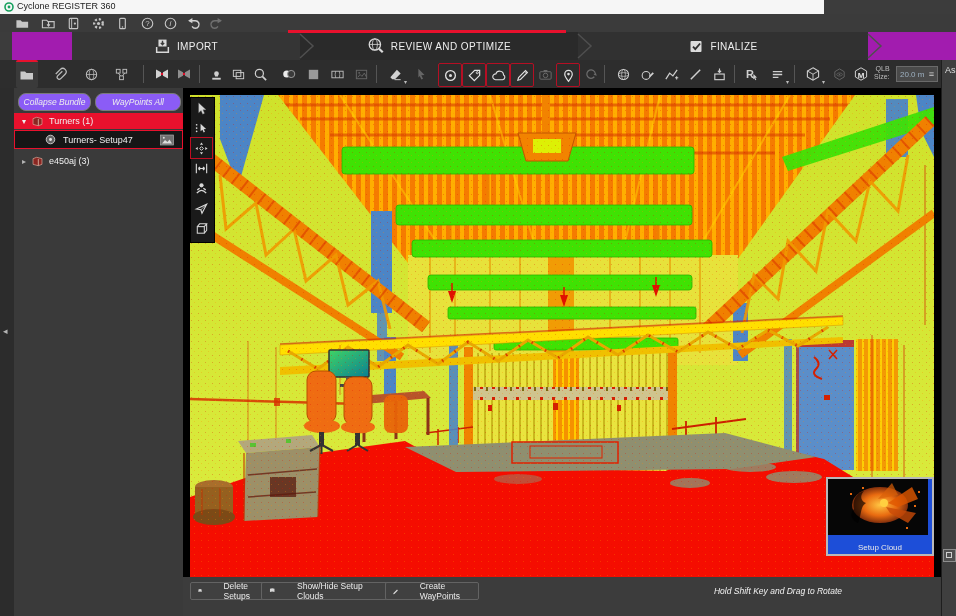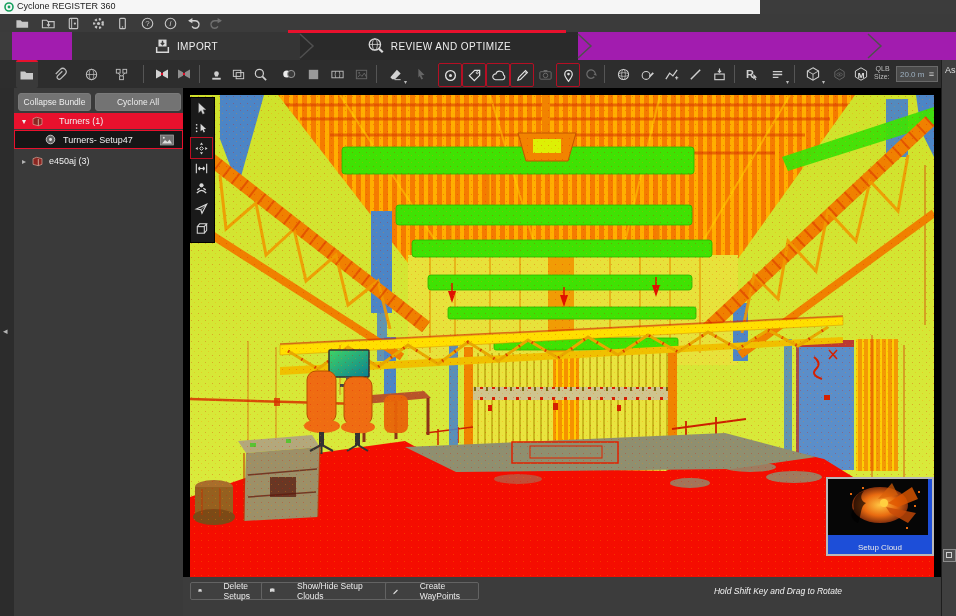--- a/index.html
+++ b/index.html
@@ -1,42 +1,42 @@
 <!DOCTYPE html>
 <html><head>
 <meta charset="utf-8">
 <style>
   html,body{margin:0;padding:0;background:#222;}
   #app{position:relative;width:956px;height:616px;overflow:hidden;background:#3c3c3c;
        font-family:"Liberation Sans",sans-serif;-webkit-font-smoothing:antialiased;}
   .abs{position:absolute;}
   
-  #titlebar{left:0;top:0;width:760px;height:14px;background:#f6f6f6;border-bottom:1px solid #d8d8d8;}
+  #titlebar{left:0;top:0;width:824px;height:14px;background:#f6f6f6;border-bottom:1px solid #d8d8d8;}
   #titlebar .t{position:absolute;left:17px;top:1px;font-size:9px;color:#222;}
   
   #menubar{left:0;top:14px;width:956px;height:18px;background:#3b3b3b;}
   .mbtn{position:absolute;top:1px;width:20px;height:16px;display:flex;align-items:center;justify-content:center;}
   #proj-title{position:absolute;left:60px;right:0;top:1px;text-align:center;font-size:11px;color:#f2f2f2;}
   
   #tabbar{left:12px;top:32px;width:956px;height:28px;background:#a21caf;}
   .wftab{position:absolute;top:0;height:28px;display:flex;align-items:center;justify-content:center;gap:6px;color:#eee;font-size:10px;letter-spacing:.4px;}
   #redline{left:288px;top:30px;width:278px;height:3px;background:#e8112d;z-index:5;}
   
   #toolbar{left:0;top:60px;width:941px;height:28px;background:#2d2d2d;border-bottom:1px solid #1e1e1e;}
   .tbtn{position:absolute;top:3px;width:22px;height:22px;display:flex;align-items:center;justify-content:center;border-radius:2px;}
   .tbtn.red{border:1px solid #b50f24;}
   .tbtn.dis{opacity:.35;}
   .tbtn.activetab{border-top:2px solid #e8112d;background:#3a3a3a;top:0;height:26px;}
   .vsep{position:absolute;top:5px;width:1px;height:18px;background:#555;}
   .caret{position:absolute;right:-1px;bottom:0px;font-size:6px;color:#bbb;}
   
   #leftstrip{left:0;top:88px;width:14px;height:528px;background:#2c2c2c;border-right:1px solid #232323;}
   #leftpanel{left:14px;top:88px;width:169px;height:528px;background:#3a3a3a;border-right:1px solid #202020;}
-  .pbtn{position:absolute;top:5px;height:16px;background:#737373;border:1px solid #7a7a7a;border-radius:3px;
-        color:#eee;font-size:8.5px;display:flex;align-items:center;justify-content:center;}
+  .pbtn{position:absolute;top:5px;height:16px;background:#8b5cf6;border:1px solid #7a7a7a;border-radius:8px;
+        color:#eee;font-size:8.5px;display:flex;align-items:center;justify-content:center;font-style:italic;}
   .trow{position:absolute;left:0;width:169px;height:16px;display:flex;align-items:center;color:#f0f0f0;font-size:9px;}
   
   #viewport{left:183px;top:88px;width:758px;height:489px;background:#000;}
   #palette{position:absolute;left:7px;top:9px;width:23px;height:144px;background:#1a1a1a;border:1px solid #000;}
   .palbtn{width:21px;height:20px;display:flex;align-items:center;justify-content:center;}
   .palbtn.active{outline:1px solid #c00d22;}
   #thumb{position:absolute;left:643px;top:389px;width:104px;height:75px;background:#1d4ed8;border:2px solid #b9b9b9;}
   #thumb .cap{position:absolute;left:0;right:0;bottom:2px;text-align:center;color:#e8e8e8;font-size:8px;}
   
   #bottombar{left:183px;top:577px;width:758px;height:39px;background:#3c3c3c;}
@@ -134,20 +134,27 @@
     </div>
     <div class="wftab" style="left:288px;width:278px;background:#2a2a2a">
       <svg width="18" height="18" viewBox="0 0 16 16">
           <circle cx="7" cy="6.6" r="5" fill="none" stroke="#d9d9d9" stroke-width="1.2"></circle>
           <ellipse cx="7" cy="6.6" rx="2.2" ry="5" fill="none" stroke="#d9d9d9" stroke-width=".7"></ellipse>
           <path d="M2.3 6.6h9.4" stroke="#d9d9d9" stroke-width=".7"></path>
           <line x1="10.7" y1="10.4" x2="14" y2="13.6" stroke="#d9d9d9" stroke-width="2"></line>
         </svg>
       <span>REVIEW AND OPTIMIZE</span>
     </div>
+    <div class="wftab" style="left:566px;width:290px;background:#313131">
+      <svg width="16" height="16" viewBox="0 0 16 16">
+          <rect x="2.5" y="3" width="11" height="11" rx="1" fill="#dcdcdc"></rect>
+          <path d="M5 8.7l2.3 2.4 4.8-5.6" fill="none" stroke="#2e2e2e" stroke-width="1.8"></path>
+        </svg>
+      <span>FINALIZE</span>
+    </div>
     <svg class="abs" style="left:0;top:0" width="900" height="28">
       <polyline points="288,2 301,14 288,26" fill="none" stroke="#4f4f4f" stroke-width="1.5"></polyline>
       <polyline points="566,2 579,14 566,26" fill="none" stroke="#4f4f4f" stroke-width="1.5"></polyline>
       <polyline points="856,2 869,14 856,26" fill="none" stroke="#4f4f4f" stroke-width="1.5"></polyline>
     </svg>
   </div>
   <div id="redline" class="abs"></div>
 
   <div id="toolbar" class="abs">
     <div class="tbtn activetab" style="left:16px">
@@ -378,29 +385,29 @@
         <i></i>
       </div>
   </div>
 
   <div id="leftstrip" class="abs">
     <div class="abs" style="left:3px;top:238px;color:#b5b5b5;font-size:9px">◂</div>
   </div>
 
   <div id="leftpanel" class="abs">
     <div class="pbtn" style="left:4px;width:71px">Collapse Bundle</div>
-    <div class="pbtn" style="left:81px;width:84px">Cyclone All</div>
+    <div class="pbtn" style="left:81px;width:84px">WayPoints All</div>
 
     <div class="trow" style="top:25px;background:#e8112d">
       <span style="margin-left:8px;font-size:8px">▾</span>
       <svg style="margin-left:5px" width="13" height="13" viewBox="0 0 16 16">
           <path d="M2.5 4.5 7 2.8l6.5 1.7v7L9 13.2 2.5 11.5z" fill="#8a2622" stroke="#e0b0a0" stroke-width=".8"></path>
           <path d="M9 5v8.2" stroke="#e0c0b0" stroke-width="1"></path>
         </svg>
-      <span style="margin-left:15px">Turners (1)</span>
+      <span style="margin-left:5px">Turners (1)</span>
     </div>
 
     <div class="trow" style="top:42px;height:17px;background:#161616;border:1px solid #e8112d;width:167px">
       <svg style="margin-left:29px" width="13" height="13" viewBox="0 0 14 14">
           <circle cx="7" cy="7" r="4.6" fill="#636363" stroke="#cfcfcf"></circle>
           <circle cx="7" cy="7" r="1.6" fill="#e8e8e8"></circle>
         </svg>
       <span style="margin-left:6px">Turners- Setup47</span>
       <svg style="position:absolute;right:8px" width="14" height="12" viewBox="0 0 14 12">
           <rect x=".5" y="1" width="13" height="10" fill="#707070" stroke="#a8a8a8" stroke-width=".7"></rect>

